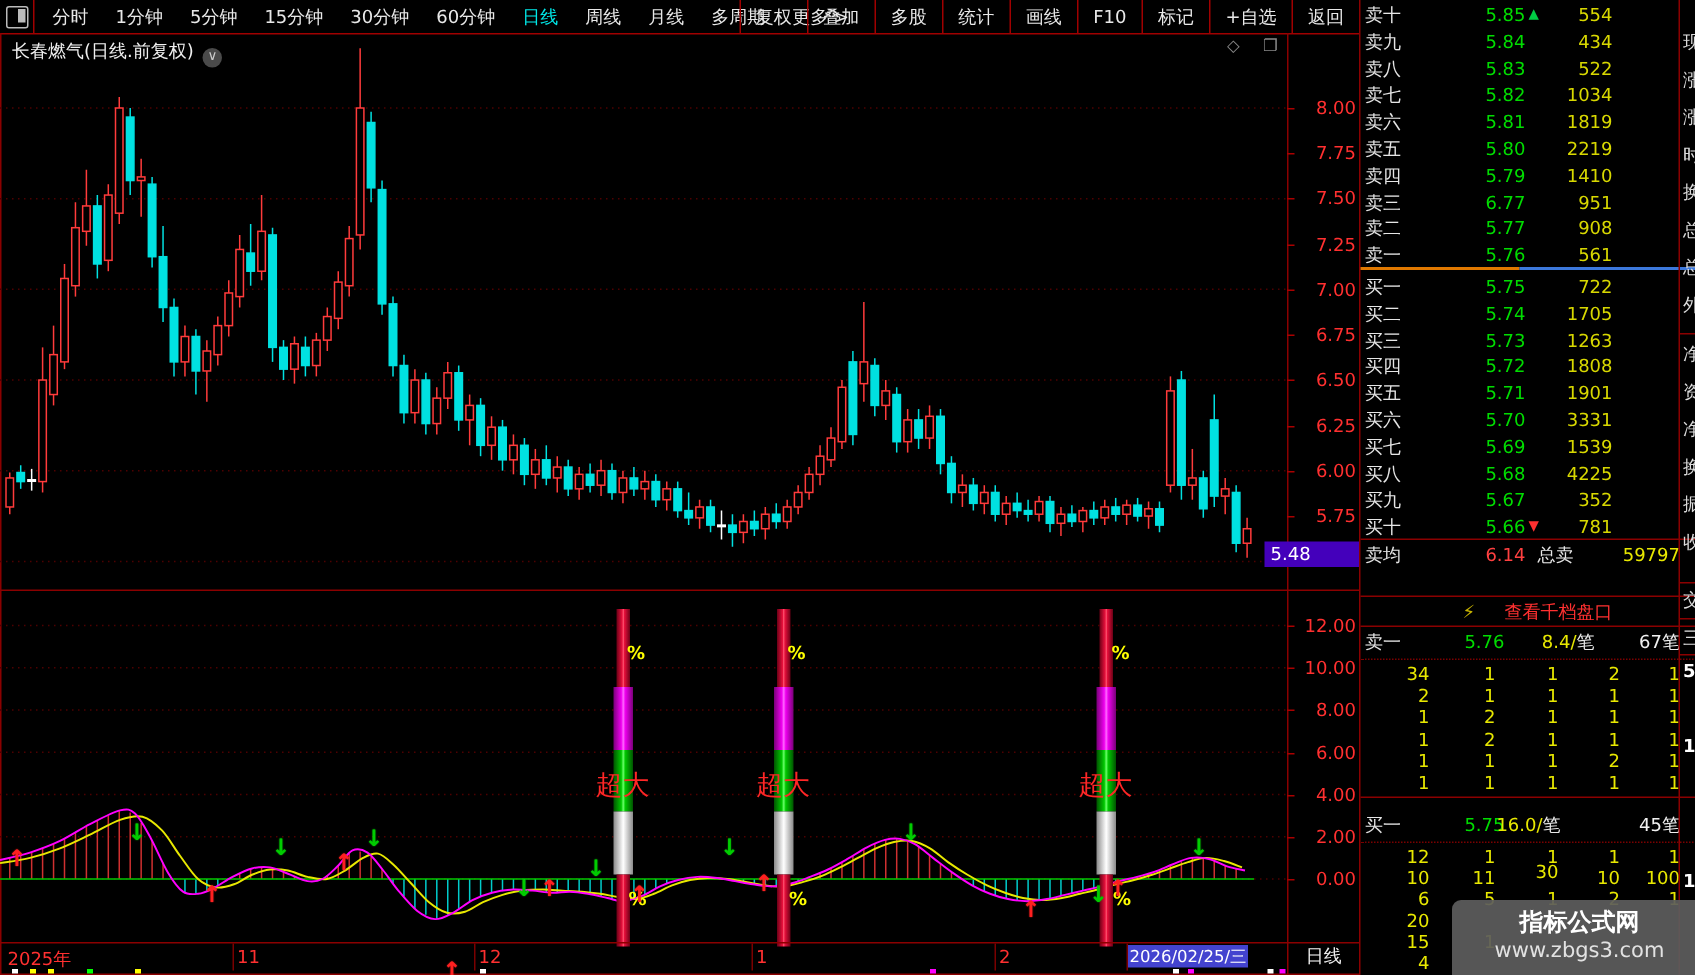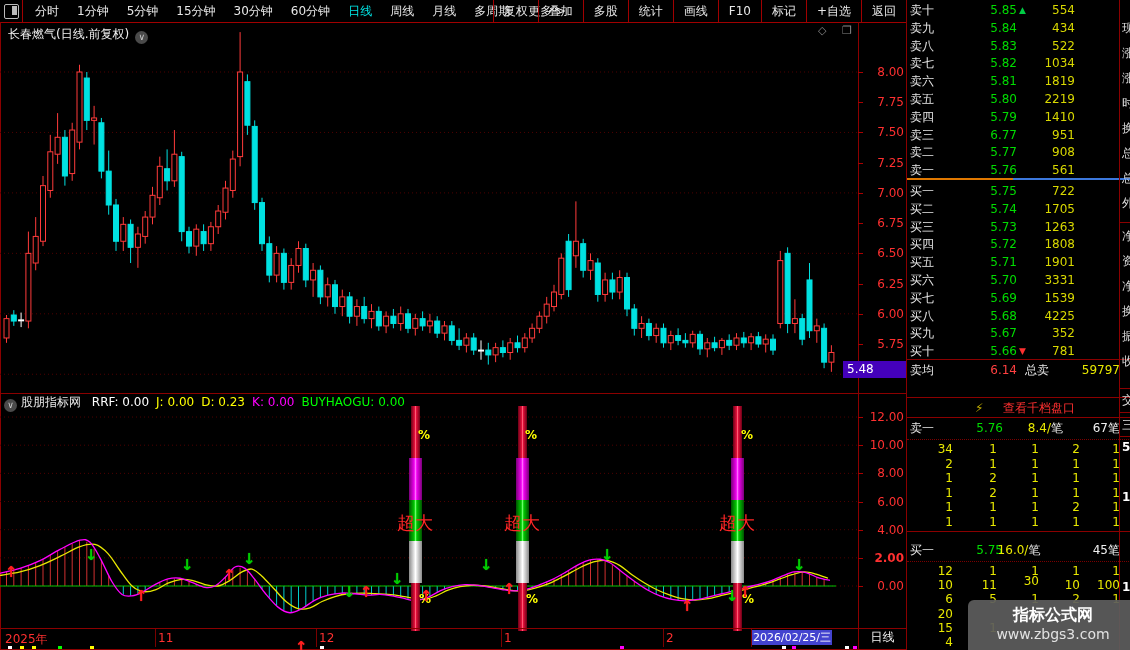--- a/index.html
+++ b/index.html
@@ -357,24 +357,20 @@
       <div class="axis-label" style="left: 860px; top: 246.35px; position: absolute;">6.50</div>
       <div style="left: 858px; top: 283.575px; width: 5px; height: 1px; background: rgb(170, 0, 0); position: absolute;"></div>
       <div class="axis-label" style="left: 860px; top: 276.575px; position: absolute;">6.25</div>
       <div style="left: 858px; top: 313.8px; width: 5px; height: 1px; background: rgb(170, 0, 0); position: absolute;"></div>
       <div class="axis-label" style="left: 860px; top: 306.8px; position: absolute;">6.00</div>
       <div style="left: 858px; top: 344.025px; width: 5px; height: 1px; background: rgb(170, 0, 0); position: absolute;"></div>
       <div class="axis-label" style="left: 860px; top: 337.025px; position: absolute;">5.75</div>
     </div>
   <div id="price-badge">5.48</div>
 
-  <div id="ind-header">
-    <span class="circ-ico" style="margin-left:0;margin-right:4px;">∨</span><span style="color:#e8e8e8;">股朋指标网</span>
-    <span id="ind-values"><span style="color: rgb(255, 255, 255);">RRF: 0.00</span><span style="color: rgb(255, 255, 0);">J: 0.00</span><span style="color: rgb(255, 255, 0);">D: 0.23</span><span style="color: rgb(255, 0, 255);">K: 0.00</span><span style="color: rgb(0, 255, 0);">BUYHAOGU: 0.00</span></span>
-  </div>
 
   <svg id="ind-svg" width="858" height="218" style="top:410px;">
       <line x1="0" y1="7.039999999999992" x2="858" y2="7.039999999999992" stroke="#4e0000" stroke-width="1" stroke-dasharray="1 3"></line>
       <line x1="0" y1="35.19999999999999" x2="858" y2="35.19999999999999" stroke="#4e0000" stroke-width="1" stroke-dasharray="1 3"></line>
       <line x1="0" y1="63.36" x2="858" y2="63.36" stroke="#4e0000" stroke-width="1" stroke-dasharray="1 3"></line>
       <line x1="0" y1="91.52" x2="858" y2="91.52" stroke="#4e0000" stroke-width="1" stroke-dasharray="1 3"></line>
       <line x1="0" y1="119.68" x2="858" y2="119.68" stroke="#4e0000" stroke-width="1" stroke-dasharray="1 3"></line>
       <line x1="0" y1="147.84" x2="858" y2="147.84" stroke="#4e0000" stroke-width="1" stroke-dasharray="1 3"></line>
       <line x1="0" y1="176" x2="858" y2="176" stroke="#4e0000" stroke-width="1" stroke-dasharray="1 3"></line>
       <line x1="6.5" y1="176" x2="6.5" y2="161.7264" stroke="#d03030" stroke-width="1"></line>
@@ -489,21 +485,21 @@
       <div class="axis-label" style="left: 860px; top: 410.04px; position: absolute;">12.00</div>
       <div style="left: 858px; top: 445.2px; width: 5px; height: 1px; background: rgb(170, 0, 0); position: absolute;"></div>
       <div class="axis-label" style="left: 860px; top: 438.2px; position: absolute;">10.00</div>
       <div style="left: 858px; top: 473.36px; width: 5px; height: 1px; background: rgb(170, 0, 0); position: absolute;"></div>
       <div class="axis-label" style="left: 860px; top: 466.36px; position: absolute;">8.00</div>
       <div style="left: 858px; top: 501.52px; width: 5px; height: 1px; background: rgb(170, 0, 0); position: absolute;"></div>
       <div class="axis-label" style="left: 860px; top: 494.52px; position: absolute;">6.00</div>
       <div style="left: 858px; top: 529.68px; width: 5px; height: 1px; background: rgb(170, 0, 0); position: absolute;"></div>
       <div class="axis-label" style="left: 860px; top: 522.68px; position: absolute;">4.00</div>
       <div style="left: 858px; top: 557.84px; width: 5px; height: 1px; background: rgb(170, 0, 0); position: absolute;"></div>
-      <div class="axis-label" style="left: 860px; top: 550.84px; position: absolute; font-weight: bold;">2.00</div>
+      <div class="axis-label" style="left: 860px; top: 550.84px; position: absolute;">2.00</div>
       <div style="left: 858px; top: 586px; width: 5px; height: 1px; background: rgb(170, 0, 0); position: absolute;"></div>
       <div class="axis-label" style="left: 860px; top: 579px; position: absolute;">0.00</div>
     </div>
   <div id="overlay">
       <div class="segv seg-redn" style="left: 410.5px; top: 406px; width: 9px; height: 52px;"></div>
       <div class="segv seg-mag" style="left: 408.5px; top: 458px; width: 13px; height: 42px;"></div>
       <div class="segv seg-grn" style="left: 408.5px; top: 500px; width: 13px; height: 41px;"></div>
       <div class="segv seg-wht" style="left: 408.5px; top: 541px; width: 13px; height: 42px;"></div>
       <div class="segv seg-redn" style="left: 410.5px; top: 583px; width: 9px; height: 48px;"></div>
       <div class="chaoda" style="left: 397px; top: 511px;">超大</div>

